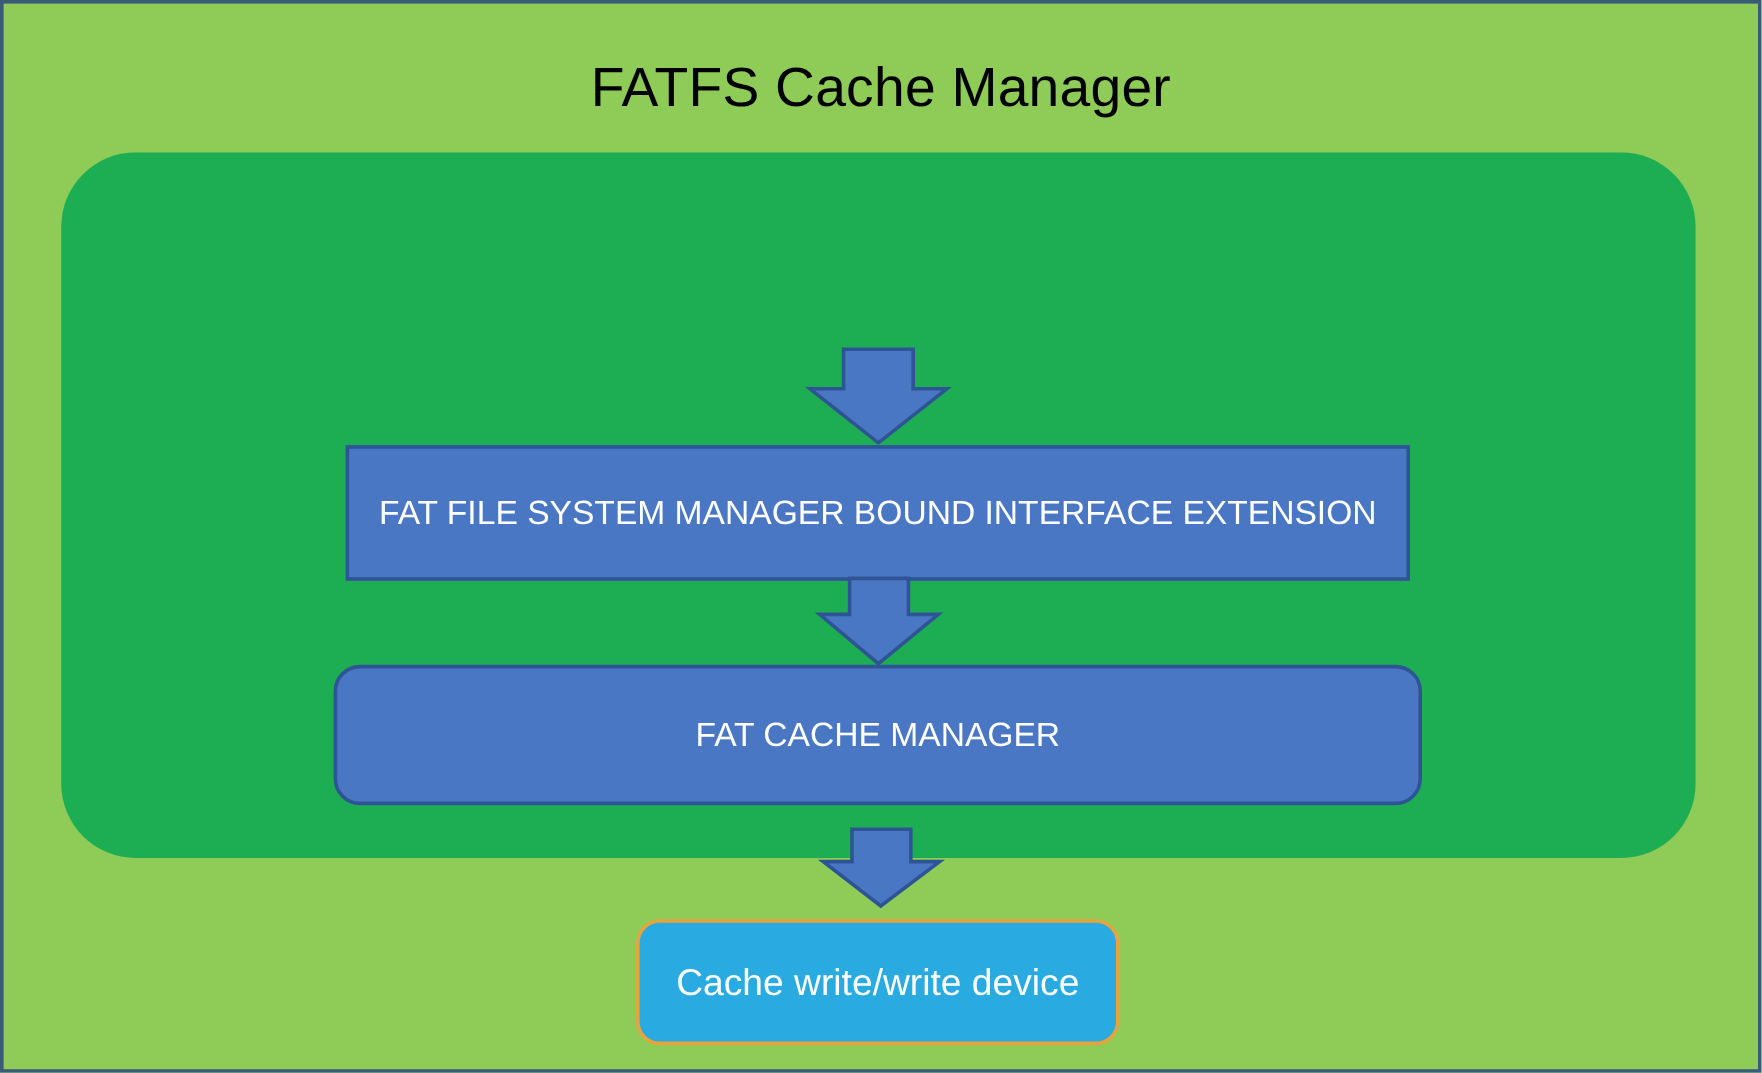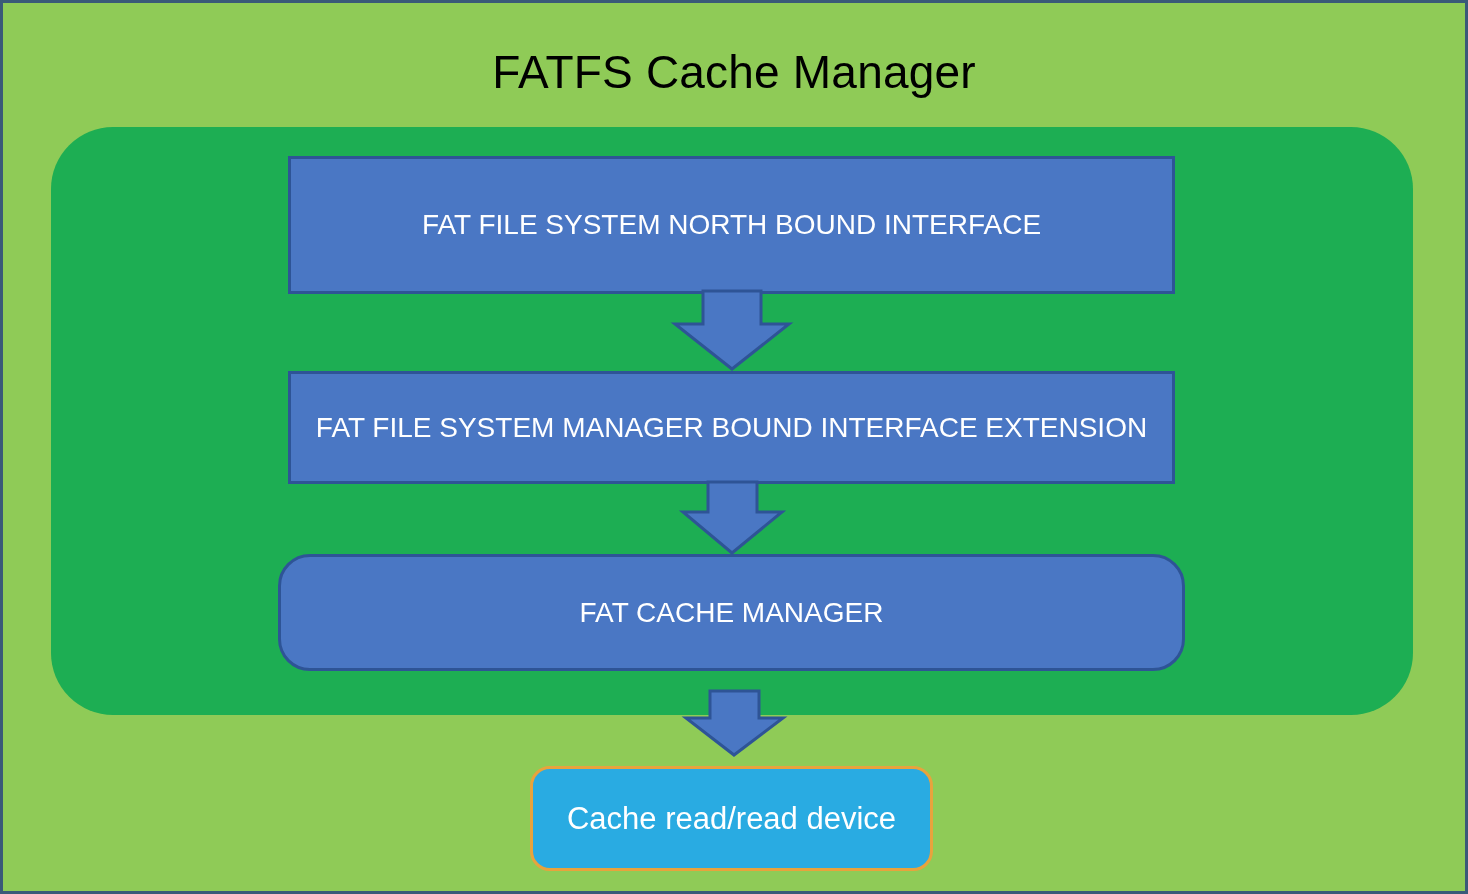--- a/index.html
+++ b/index.html
@@ -76,21 +76,21 @@
     height: 113px;
     font-size: 28px;
   }
 
   #box-cache-manager {
     left: 275px;
     top: 551px;
     width: 907px;
     height: 117px;
     font-size: 28px;
-    border-radius: 32px;
+    border-radius: 22px;
   }
 
   
   #box-device {
     position: absolute;
     left: 527px;
     top: 763px;
     width: 403px;
     height: 105px;
     box-sizing: border-box;
@@ -124,33 +124,32 @@
 </style>
 </head>
 <body>
 
 <div id="diagram-root">
 
   <div class="diagram-title">FATFS Cache Manager</div>
 
   <div class="green-panel"></div>
 
-  <div class="proc-box" id="box-north">FAT FILE SYSTEM NORTH BOUND INTERFACE</div>
 
   <svg class="arrow" id="arrow-1" viewBox="0 0 118 80" preserveAspectRatio="none">
     <polygon points="30,0 88,0 88,33 116,33 59,78 2,33 30,33"></polygon>
   </svg>
 
   <div class="proc-box" id="box-south">FAT FILE SYSTEM MANAGER BOUND INTERFACE EXTENSION</div>
 
   <svg class="arrow" id="arrow-2" viewBox="0 0 103 73" preserveAspectRatio="none">
     <polygon points="27,0 76,0 76,30 101,30 51,71 2,30 27,30"></polygon>
   </svg>
 
   <div class="proc-box" id="box-cache-manager">FAT CACHE MANAGER</div>
 
   <svg class="arrow" id="arrow-3" viewBox="0 0 101 66" preserveAspectRatio="none">
     <polygon points="26,0 75,0 75,27 99,27 50,64 2,27 26,27"></polygon>
   </svg>
 
-  <div id="box-device">Cache read/read device</div>
+  <div id="box-device">Cache write/write device</div>
 
 </div>
 
 </body></html>

